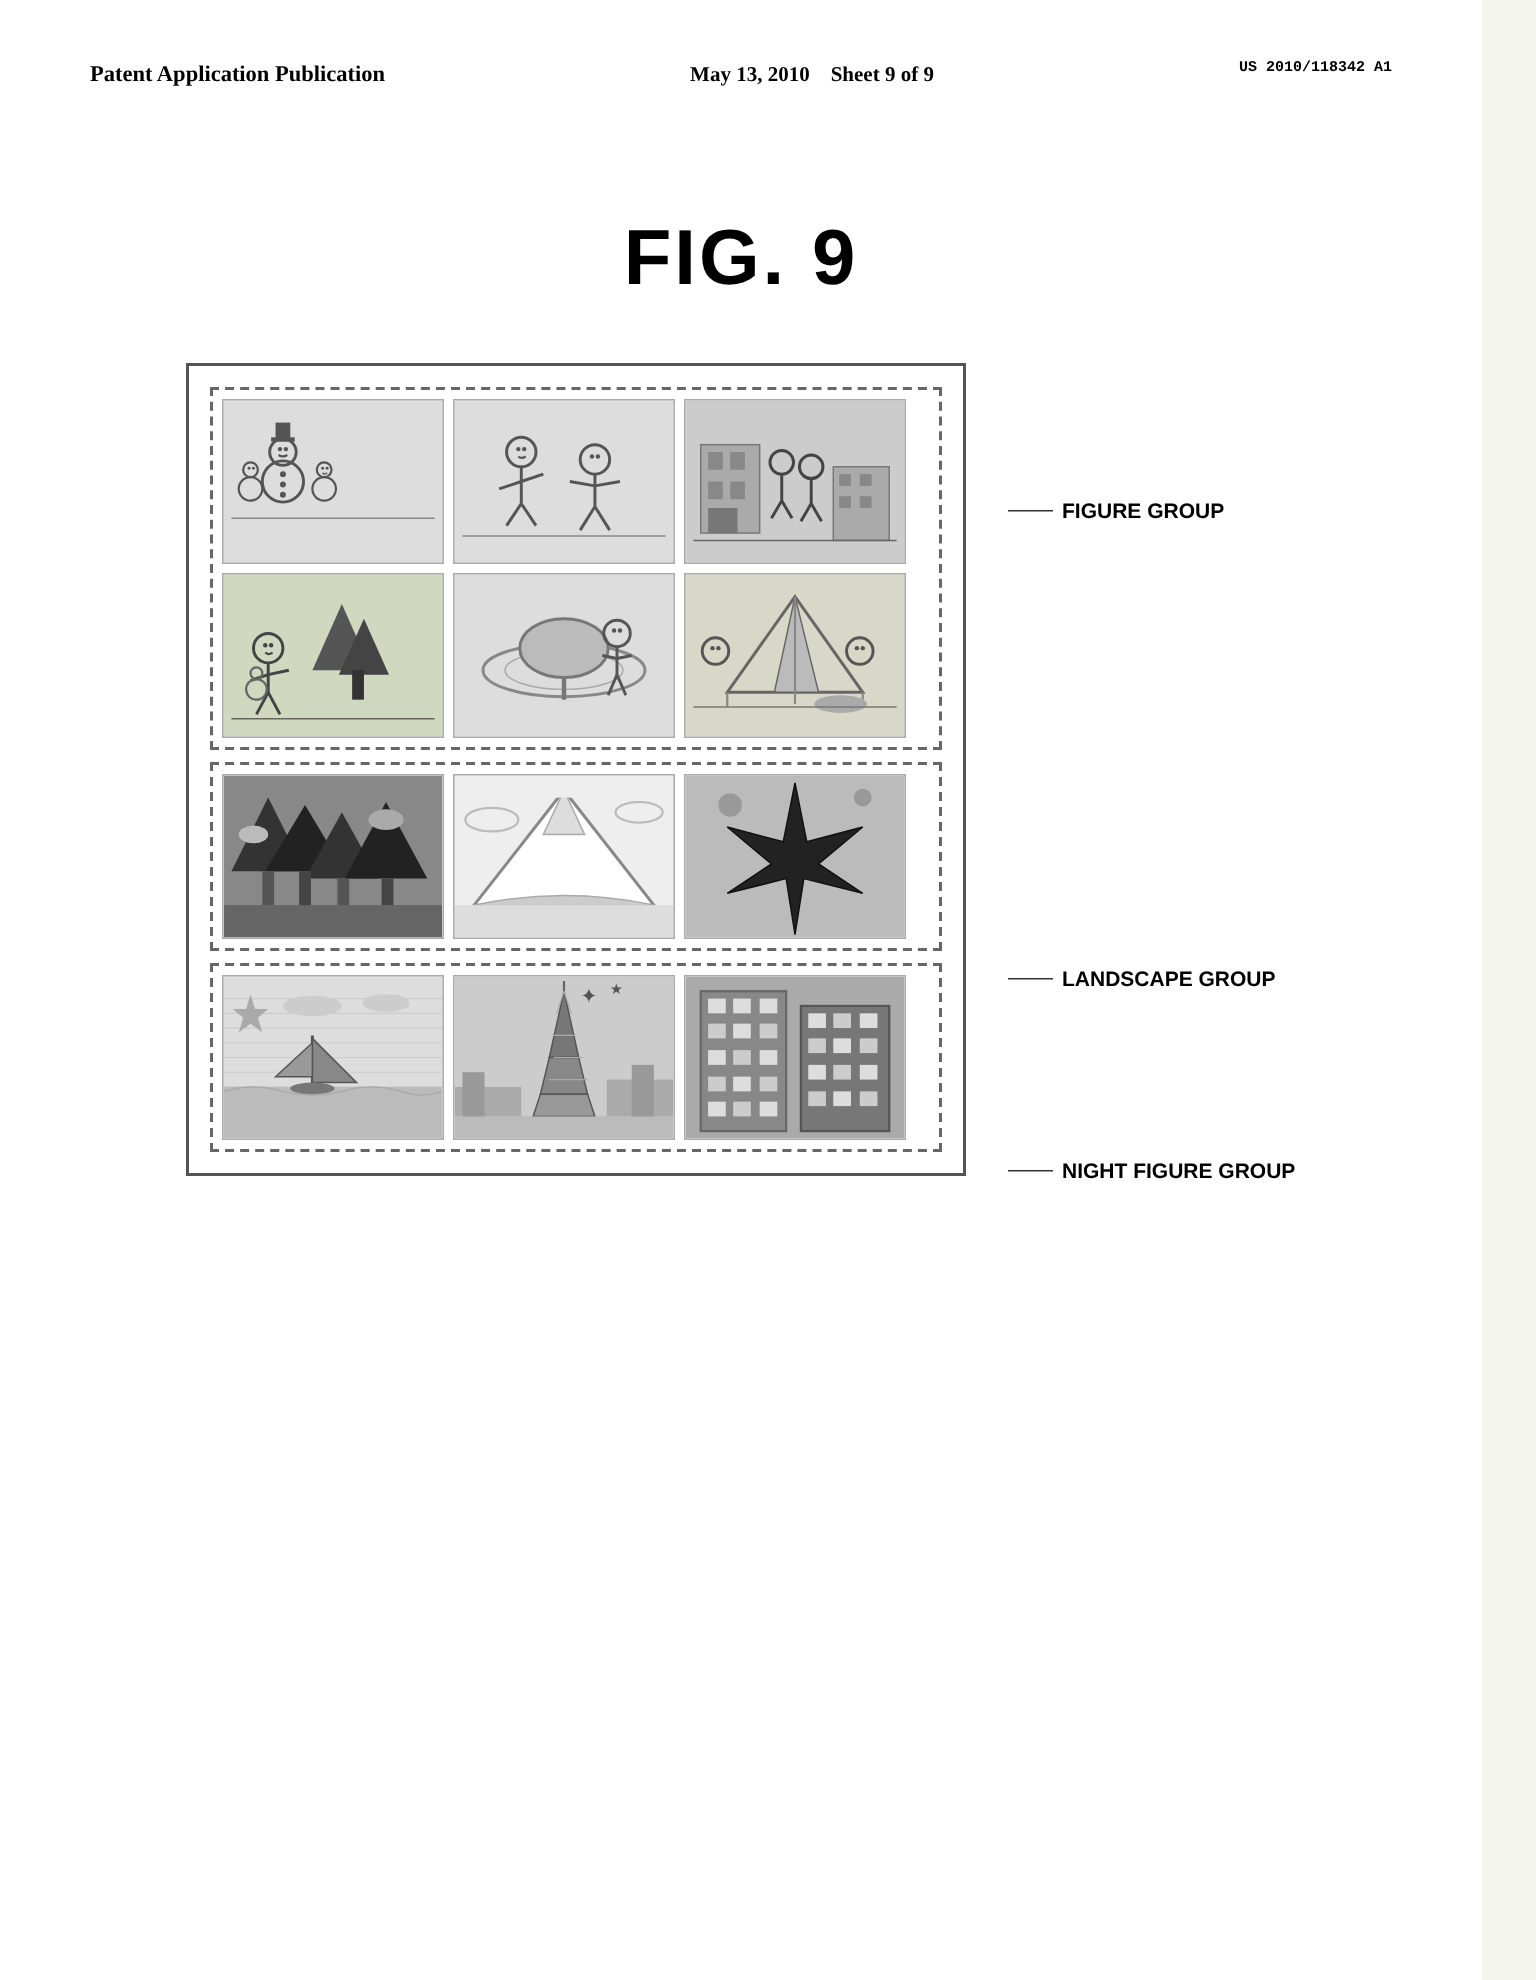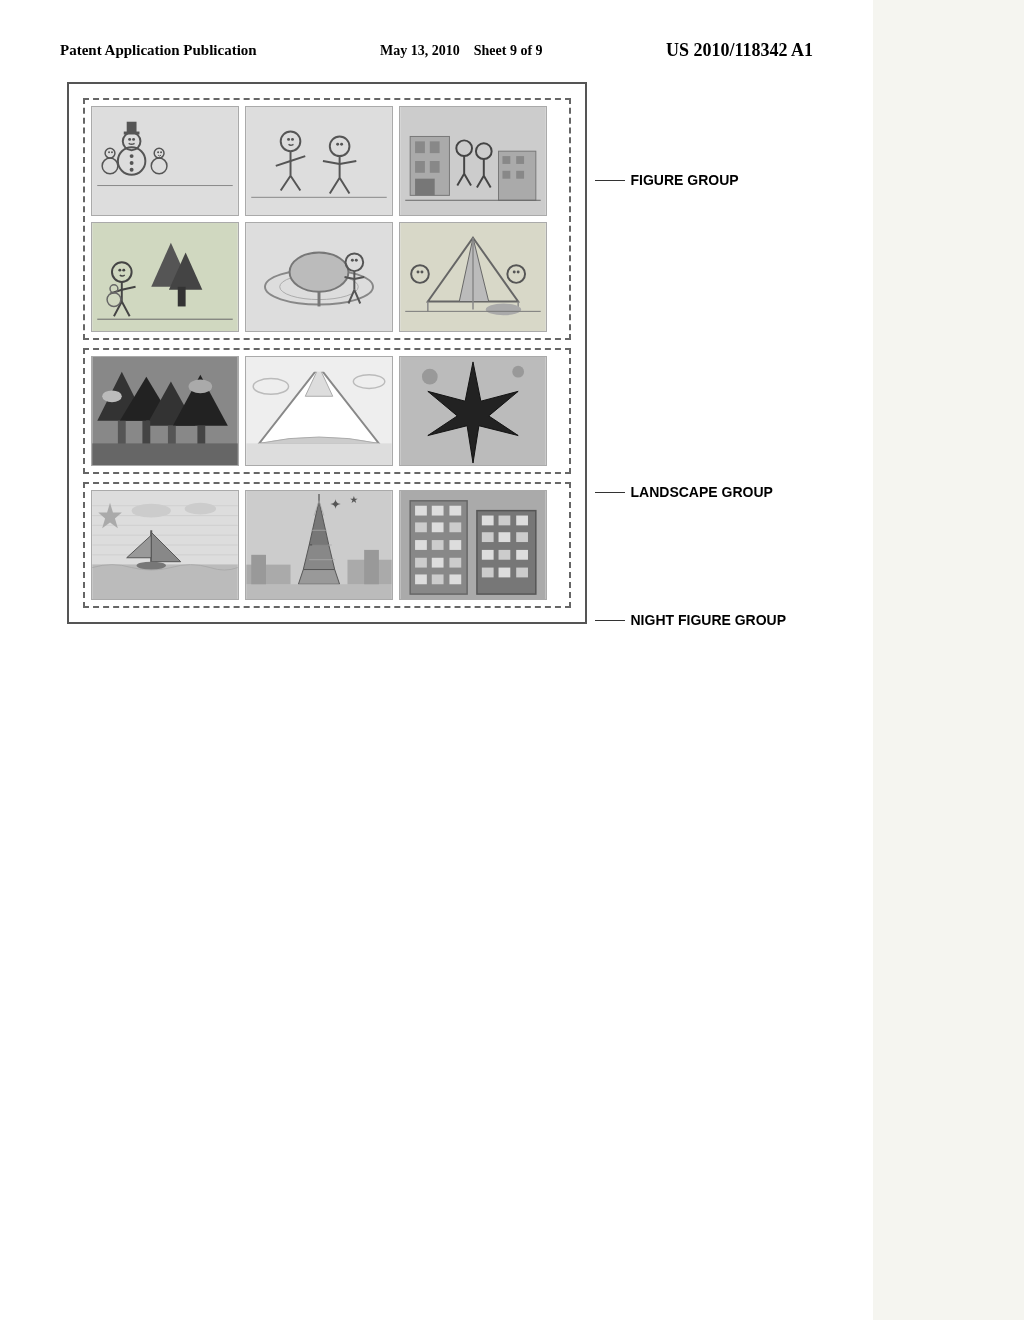--- a/index.html
+++ b/index.html
@@ -8,21 +8,21 @@
       background: #f5f5f0;
       font-family: 'Times New Roman', Times, serif;
       width: 1024px;
       min-height: 1320px;
       position: relative;
       overflow: hidden;
     }
 
     .page {
       background: #ffffff;
-      width: 873px;
+      width: 988px;
       min-height: 1320px;
       position: relative;
       padding: 0;
     }
 
     .header {
       display: flex;
       justify-content: space-between;
       align-items: flex-start;
       padding: 40px 60px 20px 60px;
@@ -35,23 +35,24 @@
       font-weight: bold;
       line-height: 1.4;
     }
 
     .header-center {
       font-size: 14px;
       line-height: 1.6;
     }
 
     .header-right {
-      font-size: 18px;
+      font-size: 10px;
       font-weight: bold;
       text-align: left;
+      font-family: Liberation Mono, monospace;
     }
 
     .fig-title {
       text-align: center;
       font-size: 52px;
       font-weight: bold;
       letter-spacing: 2px;
       margin: 60px 0 40px 0;
       font-family: Arial, sans-serif;
     }
@@ -121,21 +122,21 @@
     .thumb svg {
       width: 100%;
       height: 100%;
     }
 
     
     .labels-col {
       display: flex;
       flex-direction: column;
       justify-content: flex-start;
-      padding-left: 8px;
+      padding-left: 28px;
       padding-top: 10px;
       position: relative;
       width: 220px;
     }
 
     .group-label {
       display: flex;
       align-items: center;
       font-size: 14px;
       font-weight: bold;
@@ -182,20 +183,21 @@
     </div>
     <div class="header-center">
       <span>May 13, 2010</span>&nbsp;&nbsp;&nbsp;
       <span>Sheet 9 of 9</span>
     </div>
     <div class="header-right">
       <span>US 2010/118342 A1</span>
     </div>
   </div>
 
+  <div class="fig-title">FIG. 9</div>
 
   <div class="diagram-container">
 
     <div class="main-box">
 
       <div class="figure-group-box">
 
         <div class="row">
           <div class="thumb">
             <svg viewBox="0 0 148 110" xmlns="http://www.w3.org/2000/svg">

